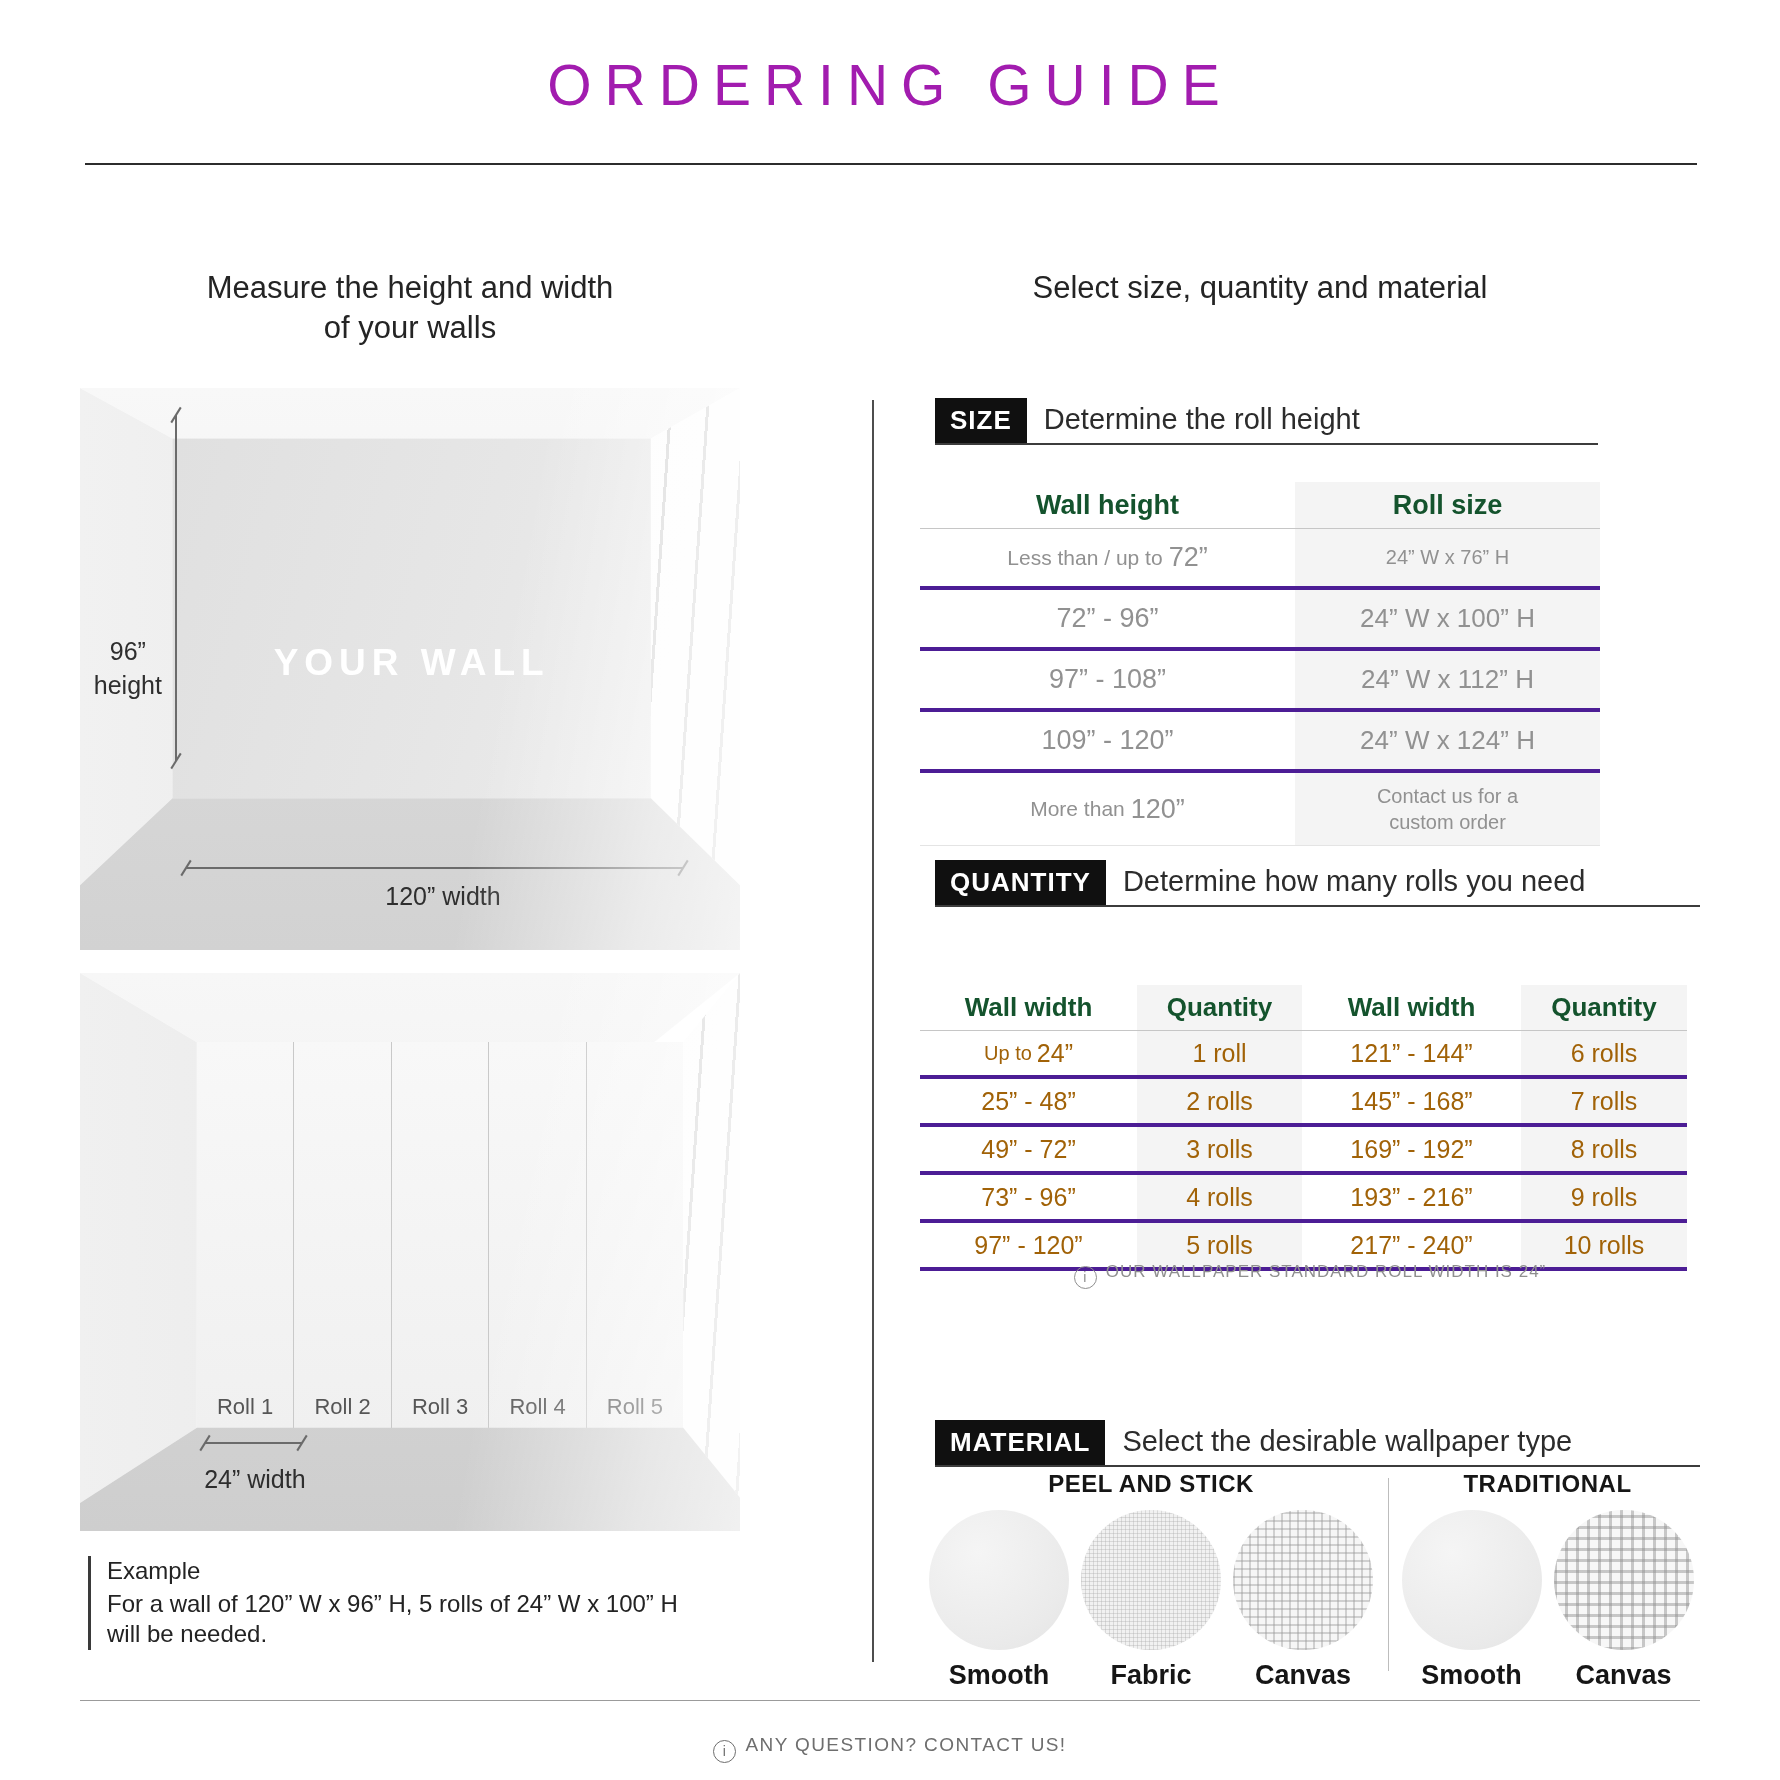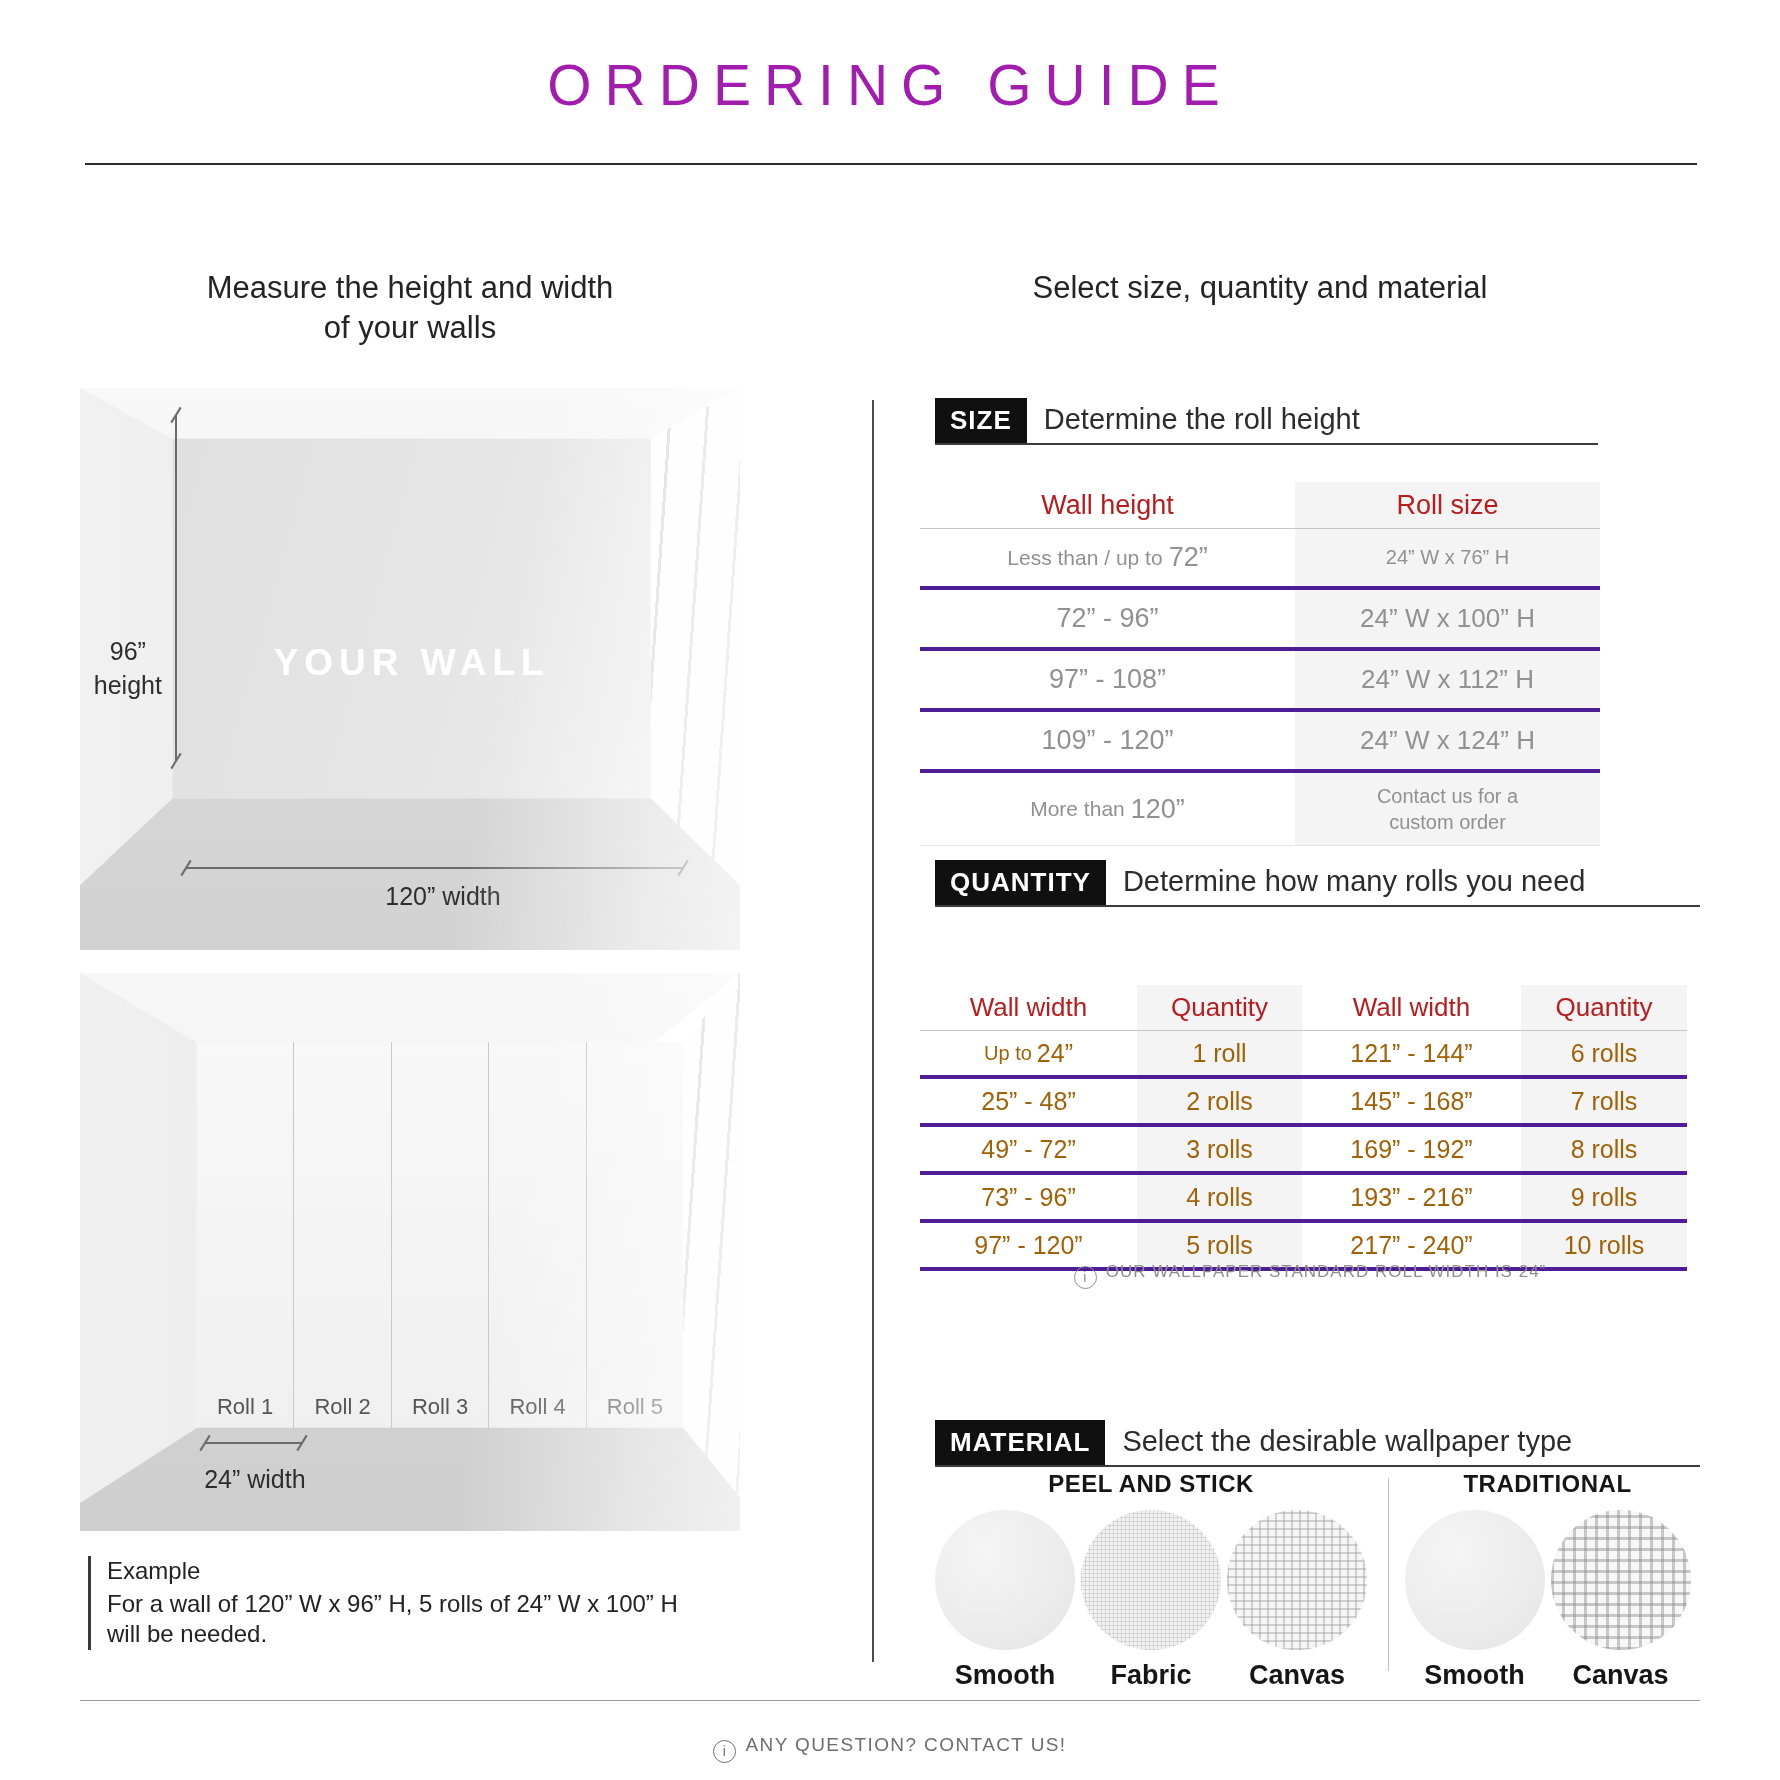--- a/index.html
+++ b/index.html
@@ -79,21 +79,21 @@
   #size-header{left:935px;top:396px;width:663px;}
   #quantity-header{left:935px;top:858px;width:765px;}
   #material-header{left:935px;top:1418px;width:765px;}
 
   
   #size-table{position:absolute;left:920px;top:482px;width:680px;}
   .t-row{display:flex;align-items:stretch;border-bottom:4px solid #4c1d95;}
   .t-row.head{border-bottom:1px solid #c6c6c6;}
   .t-cell{display:flex;align-items:center;justify-content:center;text-align:center;}
   .size-c1{width:375px;} .size-c2{width:305px;background:#f4f4f4;}
-  .h-cell{font-size:27px;font-weight:400;color:#b91c1c;}
+  .h-cell{font-size:27px;font-weight:700;color:#14532d;}
   .b-cell{color:#919191;font-size:27px;}
   .small-txt{font-size:21px;margin-right:6px;}
   .size-head{height:46px;} .size-r{height:57px;} .size-r-last{height:72px;}
   .custom-roll{font-size:20px;line-height:1.3;max-width:200px;margin:0 auto;}
 
   
   #qty-table{position:absolute;left:920px;top:985px;width:767px;}
   .q1c{width:217px;} .q2c{width:165px;background:#f4f4f4;}
   .q3c{width:219px;} .q4c{width:166px;background:#f4f4f4;}
   .qty-head{height:45px;} .qty-r{height:44px;}
@@ -107,21 +107,21 @@
       width:21px;height:21px;border:1.5px solid #8f8f8f;border-radius:50%;
       font-size:14px;margin-right:9px;vertical-align:-5px;color:#8f8f8f;}
   #footer .info-icon{border-color:#6e6e6e;color:#6e6e6e;}
 
   
   #material{position:absolute;left:920px;top:1470px;width:780px;display:flex;}
   .mat-group{display:flex;flex-direction:column;}
   .mat-g1{width:462px;} .mat-g2{flex:1;}
   .mat-title{text-align:center;font-size:24px;font-weight:700;letter-spacing:.5px;
       color:#161616;margin-bottom:12px;}
-  .swatch-row{display:flex;justify-content:center;gap:4px;}
+  .swatch-row{display:flex;justify-content:center;gap:10px;}
   .swatch{width:142px;text-align:center;}
   .circle{width:140px;height:140px;border-radius:50%;margin:0 auto;}
   .swatch-label{margin-top:10px;font-size:27px;font-weight:600;color:#161616;}
   .mat-divider{width:1px;background:#bdbdbd;margin:8px 6px 20px 6px;}
   .tex-smooth{background:radial-gradient(circle at 35% 30%,#f5f5f5,#eaeaea 70%,#e3e3e3);}
   .tex-fabric{background-color:#f1f1f1;background-image:
       repeating-linear-gradient(0deg,rgba(175,175,175,.38) 0 1px,transparent 1px 4px),
       repeating-linear-gradient(90deg,rgba(175,175,175,.38) 0 1px,transparent 1px 4px);}
   .tex-canvas{background-color:#f6f6f6;background-image:
       repeating-linear-gradient(0deg,rgba(150,150,150,.4) 0 2px,transparent 2px 8px),

